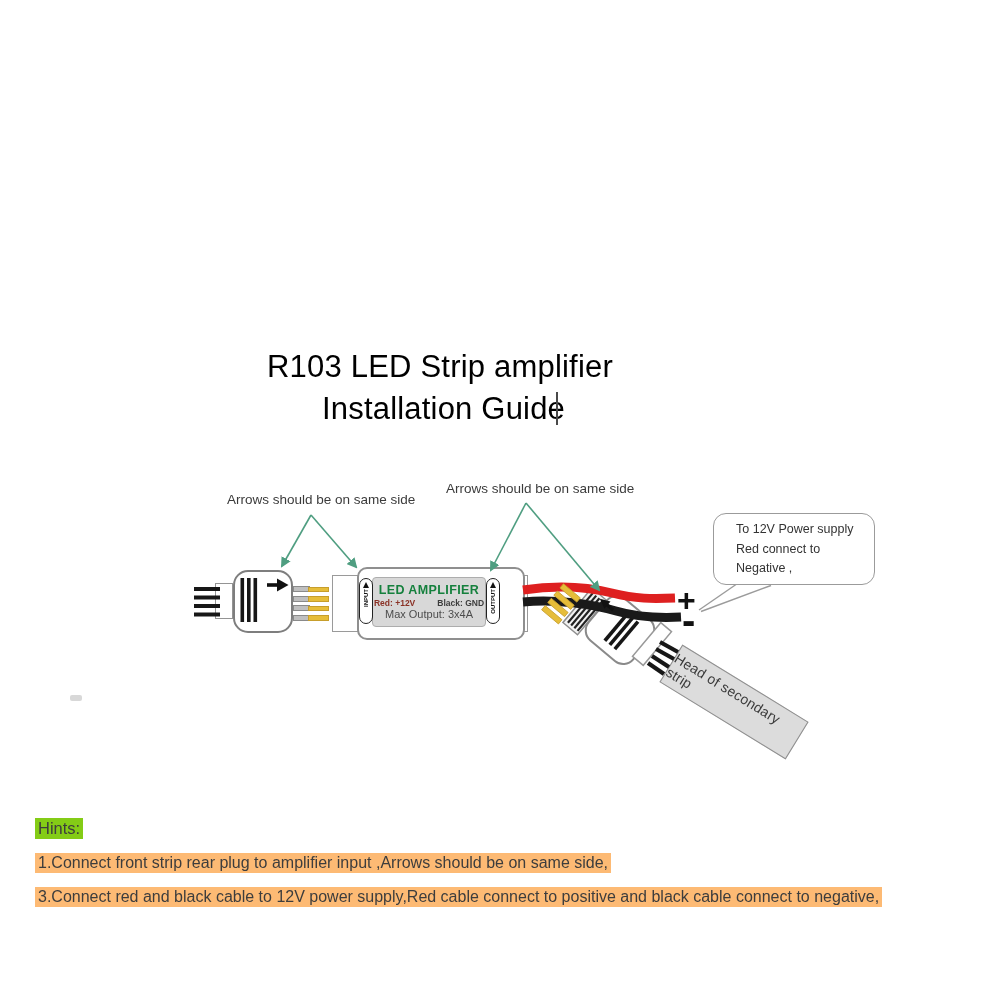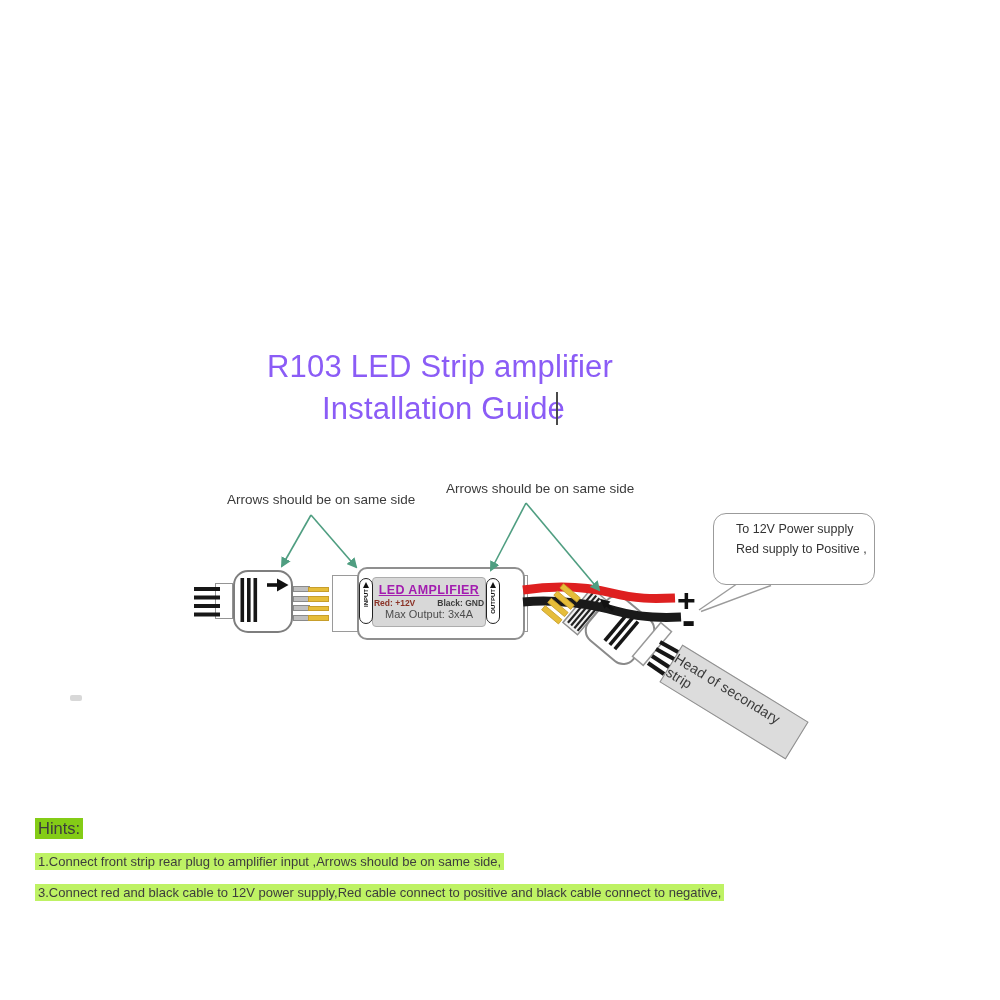--- a/index.html
+++ b/index.html
@@ -3,21 +3,21 @@
 <meta charset="utf-8">
 <style>
   html,body{margin:0;padding:0;background:#fff;}
   #stage{
     position:relative;width:1000px;height:1000px;background:#fff;
     font-family:"Liberation Sans", sans-serif;overflow:hidden;
   }
   .abs{position:absolute;}
   
   #title-block{left:180px;top:346px;width:520px;text-align:center;
-    color:#8b5cf6;font-size:31px;line-height:42px;letter-spacing:0.2px;z-index:3;}
+    color:#000000;font-size:31px;line-height:42px;letter-spacing:0.2px;z-index:3;}
   #title-caret{display:inline-block;width:2px;height:33px;background:#4a4a4a;
     vertical-align:-6px;margin-left:-9px;}
   
   .callout-label{font-size:13.5px;color:#3b3b3b;z-index:3;white-space:nowrap;}
   #callout-left{left:227px;top:492px;}
   #callout-right{left:446px;top:481px;}
   
   .graybox{background:#dcdcdc;border:1.5px solid #8f8f8f;box-sizing:border-box;
     display:flex;align-items:center;justify-content:center;color:#3a3a3a;z-index:1;}
   #front-strip-box{left:35px;top:575px;width:160px;height:50px;font-size:14px;}
@@ -34,21 +34,21 @@
   
   #amp-left-cap{left:332px;top:575px;width:27px;height:57px;background:#fff;
     border:1.5px solid #9a9a9a;box-sizing:border-box;z-index:1;}
   #amp-right-cap{left:503px;top:575px;width:25px;height:57px;background:#fff;
     border:1.5px solid #9a9a9a;box-sizing:border-box;z-index:1;}
   #amp-body{left:357px;top:567px;width:168px;height:73px;background:#fff;
     border:2px solid #8f8f8f;border-radius:10px;box-sizing:border-box;z-index:1;}
   #amp-panel{left:372px;top:577px;width:114px;height:50px;background:#d8d8d8;
     border:1px solid #adadad;border-radius:4px;box-sizing:border-box;z-index:1;
     display:flex;flex-direction:column;align-items:center;justify-content:center;gap:2px;}
-  #amp-name{font-size:12.5px;font-weight:bold;color:#a21caf;letter-spacing:0.4px;line-height:1;text-decoration:underline;}
+  #amp-name{font-size:12.5px;font-weight:bold;color:#15803d;letter-spacing:0.4px;line-height:1;}
   .amp-spec-row{font-size:8.5px;line-height:1;display:flex;gap:22px;}
   #amp-spec-red{color:#8a3125;font-weight:bold;}
   #amp-spec-black{color:#3d3d3d;font-weight:bold;}
   #amp-max-output{font-size:11px;color:#4c4c4c;line-height:1;}
   .pill{width:14px;height:46px;border:1.5px solid #222;border-radius:7px;background:#fff;
     box-sizing:border-box;display:flex;flex-direction:column;align-items:center;
     padding-top:3px;z-index:2;}
   .pill .tri{width:0;height:0;border-left:3.5px solid transparent;
     border-right:3.5px solid transparent;border-bottom:6px solid #111;}
   .pill .vtext{writing-mode:vertical-rl;transform:rotate(180deg);font-size:6px;
@@ -59,21 +59,21 @@
   #power-bubble{left:713px;top:513px;width:162px;height:72px;background:#fff;
     border:1.4px solid #9b9b9b;border-radius:13px;box-sizing:border-box;
     padding:6px 5px 6px 22px;font-size:12.5px;line-height:19.5px;color:#333;z-index:3;}
   #plus-symbol{left:677px;top:584px;font-size:32px;line-height:32px;font-weight:bold;
     color:#111;z-index:3;}
   #minus-symbol{left:682px;top:600px;font-size:40px;line-height:40px;font-weight:bold;
     color:#111;z-index:3;}
   
   #hints-block{left:35px;top:818px;z-index:3;color:#3d3d3d;}
   #hints-heading{font-size:16.5px;background:#84cc16;width:fit-content;padding:1px 3px;}
-  .hint-line{font-size:13px;background:#bef264;width:fit-content;padding:1px 3px;
+  .hint-line{font-size:16px;background:#fdba74;width:fit-content;padding:1px 3px;
     margin-top:14px;white-space:nowrap;}
   
   #svg-layer{left:0;top:0;z-index:2;pointer-events:none;}
   #smudge{left:70px;top:695px;width:12px;height:6px;background:#d8d8d8;
     border-radius:2px;z-index:1;}
 </style>
 </head>
 <body>
 
 <div id="stage">
@@ -113,21 +113,21 @@
     <span class="tri"></span>
     <span class="vtext">INPUT</span>
   </div>
   <div class="abs pill" id="amp-output-pill">
     <span class="tri"></span>
     <span class="vtext">OUTPUT</span>
   </div>
 
   <div class="abs" id="power-bubble">
     <div>To 12V Power supply</div>
-    <div>Red supply to Positive ,</div>
+    <div>Red connect to Negative ,</div>
   </div>
   <div class="abs" id="plus-symbol">+</div>
   <div class="abs" id="minus-symbol">-</div>
 
   <div class="abs graybox" id="secondary-strip-box">
     <span>Head of secondary strip</span>
   </div>
 
   <div class="abs" id="smudge"></div>
 

